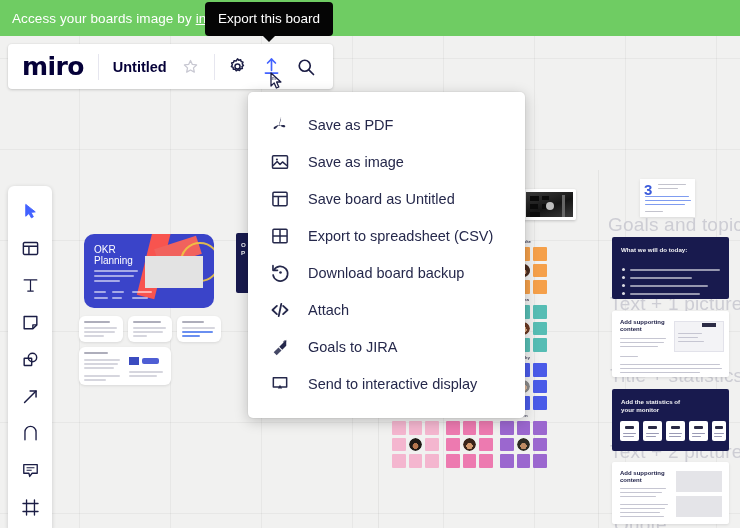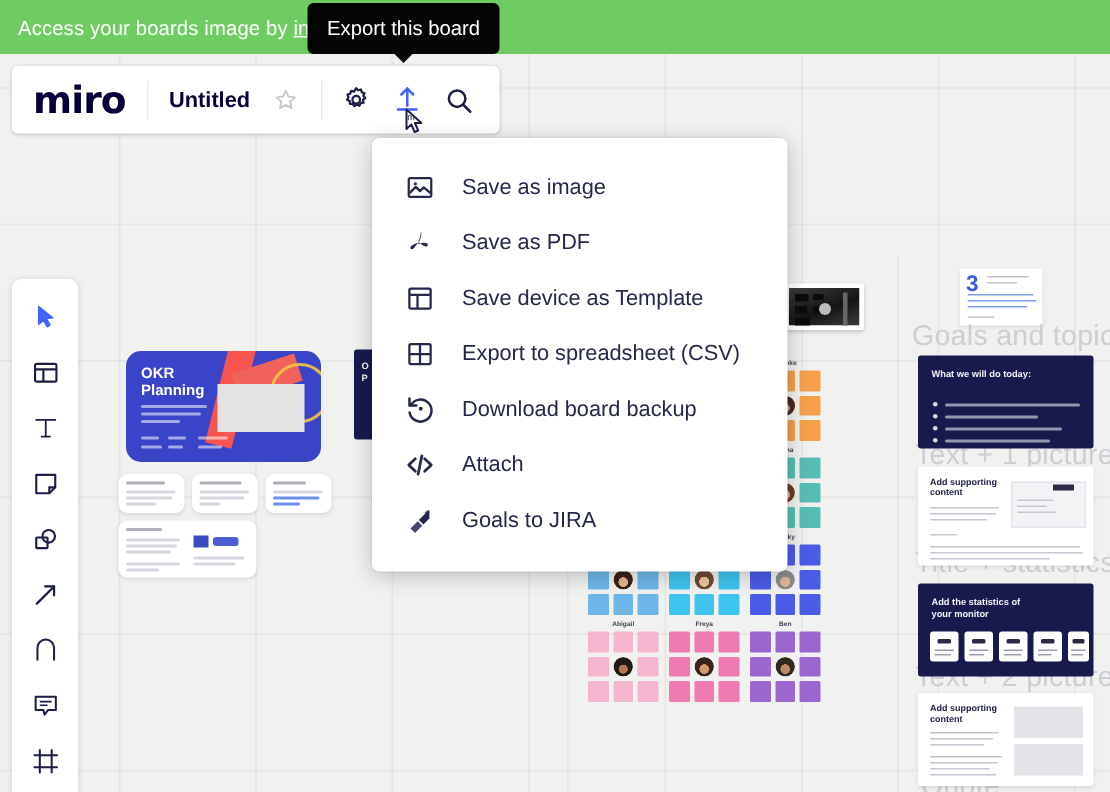--- a/index.html
+++ b/index.html
@@ -126,21 +126,21 @@
     font-size: 19px; white-space: nowrap; letter-spacing: .2px;
   }
 
   
   #okr {
     left: 84px; top: 234px; width: 130px; height: 74px;
     background: #3a44c9; border-radius: 10px; overflow: hidden;
   }
   #okr .okr-t {
     position: absolute; left: 10px; top: 10px;
-    color: #fff; font-weight: 700; font-size: 10px; line-height: 11px;
+    color: #fff; font-weight: 400; font-size: 10px; line-height: 11px;
   }
   #okr .ln { position: absolute; background: rgba(255,255,255,.55); height: 2px; border-radius: 1px; }
   #okr .red1 {
     position: absolute; left: 61px; top: -6px; width: 18px; height: 70px;
     background: #f8544f; transform: rotate(14deg);
   }
   #okr .red2 {
     position: absolute; left: 72px; top: 8px; width: 44px; height: 19px;
     background: #f1625d; transform: rotate(-18deg);
   }
@@ -603,46 +603,46 @@
       <svg width="19" height="19" viewBox="0 0 24 24" fill="none" stroke="#1b1d45" stroke-width="1.7" stroke-linecap="round">
         <path d="M7 2.5v19M17 2.5v19M2.5 7h19M2.5 17h19"></path>
       </svg>
     </div>
   </div>
 
   <div id="menu">
 
     <div class="mitem">
       <span class="mi-ic">
+        <svg width="20" height="20" viewBox="0 0 24 24" fill="#25284b">
+          <path d="M11.6 3.4c.9-.3 1.6.4 1.5 1.5-.2 2.3-1.4 5.6-2.9 8.2 2.1-.9 4.6-1.4 6.3-1.2 1.3.1 2 .9 1.8 1.8-.2 1-1.3 1.3-2.5.9-1.6-.5-3.5-1.9-5-3.6-1 1.8-2.3 3.6-3.6 4.9-1 1-2 1.3-2.6.7-.6-.6-.3-1.6.8-2.4 1.3-1 3.3-2 5.1-2.6 1.1-2.5 2-5.7 2.1-7.4.1-.5.4-.8 1-.8z"></path>
+        </svg>
+      </span>
+      <span class="mi-lb">Save as PDF</span>
+    </div>
+
+    <div class="mitem">
+      <span class="mi-ic">
         <svg width="20" height="20" viewBox="0 0 24 24" fill="none" stroke="#25284b" stroke-width="1.8" stroke-linejoin="round">
           <rect x="3" y="4.5" width="18" height="15" rx="1.3"></rect>
           <path d="M3.6 16.5l5-5 3.4 3.4 3-3 5.4 4.6"></path>
           <circle cx="8.3" cy="9" r="1.25" fill="#25284b" stroke="none"></circle>
         </svg>
       </span>
       <span class="mi-lb">Save as image</span>
     </div>
 
     <div class="mitem">
       <span class="mi-ic">
-        <svg width="20" height="20" viewBox="0 0 24 24" fill="#25284b">
-          <path d="M11.6 3.4c.9-.3 1.6.4 1.5 1.5-.2 2.3-1.4 5.6-2.9 8.2 2.1-.9 4.6-1.4 6.3-1.2 1.3.1 2 .9 1.8 1.8-.2 1-1.3 1.3-2.5.9-1.6-.5-3.5-1.9-5-3.6-1 1.8-2.3 3.6-3.6 4.9-1 1-2 1.3-2.6.7-.6-.6-.3-1.6.8-2.4 1.3-1 3.3-2 5.1-2.6 1.1-2.5 2-5.7 2.1-7.4.1-.5.4-.8 1-.8z"></path>
-        </svg>
-      </span>
-      <span class="mi-lb">Save as PDF</span>
-    </div>
-
-    <div class="mitem">
-      <span class="mi-ic">
         <svg width="20" height="20" viewBox="0 0 24 24" fill="none" stroke="#25284b" stroke-width="1.8">
           <rect x="3.5" y="4" width="17" height="16" rx="1.3"></rect>
           <path d="M3.5 9h17M10 9v11"></path>
         </svg>
       </span>
-      <span class="mi-lb">Save device as Template</span>
+      <span class="mi-lb">Save board as Untitled</span>
     </div>
 
     <div class="mitem">
       <span class="mi-ic">
         <svg width="20" height="20" viewBox="0 0 24 24" fill="none" stroke="#25284b" stroke-width="1.8">
           <rect x="3.5" y="4" width="17" height="16" rx="1.2"></rect>
           <path d="M3.5 12h17M12 4v16"></path>
         </svg>
       </span>
       <span class="mi-lb">Export to spreadsheet (CSV)</span>
@@ -674,15 +674,24 @@
       <span class="mi-ic">
         <svg width="20" height="20" viewBox="0 0 24 24" fill="#25284b">
           <path d="M19.5 3.2l-8.4 8.4 3.6 3.6 4.8-4.8z"></path>
           <path d="M10.2 12.6L4.4 18.4l3.6 3.6 5.8-5.8z" opacity=".85"></path>
           <path d="M17.6 3.6l-2.2 2.2 2 2 2.3-2.3z" opacity=".6"></path>
         </svg>
       </span>
       <span class="mi-lb">Goals to JIRA</span>
     </div>
 
+    <div class="mitem">
+      <span class="mi-ic">
+        <svg width="20" height="20" viewBox="0 0 24 24" fill="none" stroke="#25284b" stroke-width="1.8" stroke-linejoin="round">
+          <path d="M4 4.5h16v11H4z"></path>
+          <path d="M12 13l2.6 4.5H9.4z" fill="#25284b" stroke="none"></path>
+        </svg>
+      </span>
+      <span class="mi-lb">Send to interactive display</span>
+    </div>
   </div>
 
 </div>
 
 </body></html>

